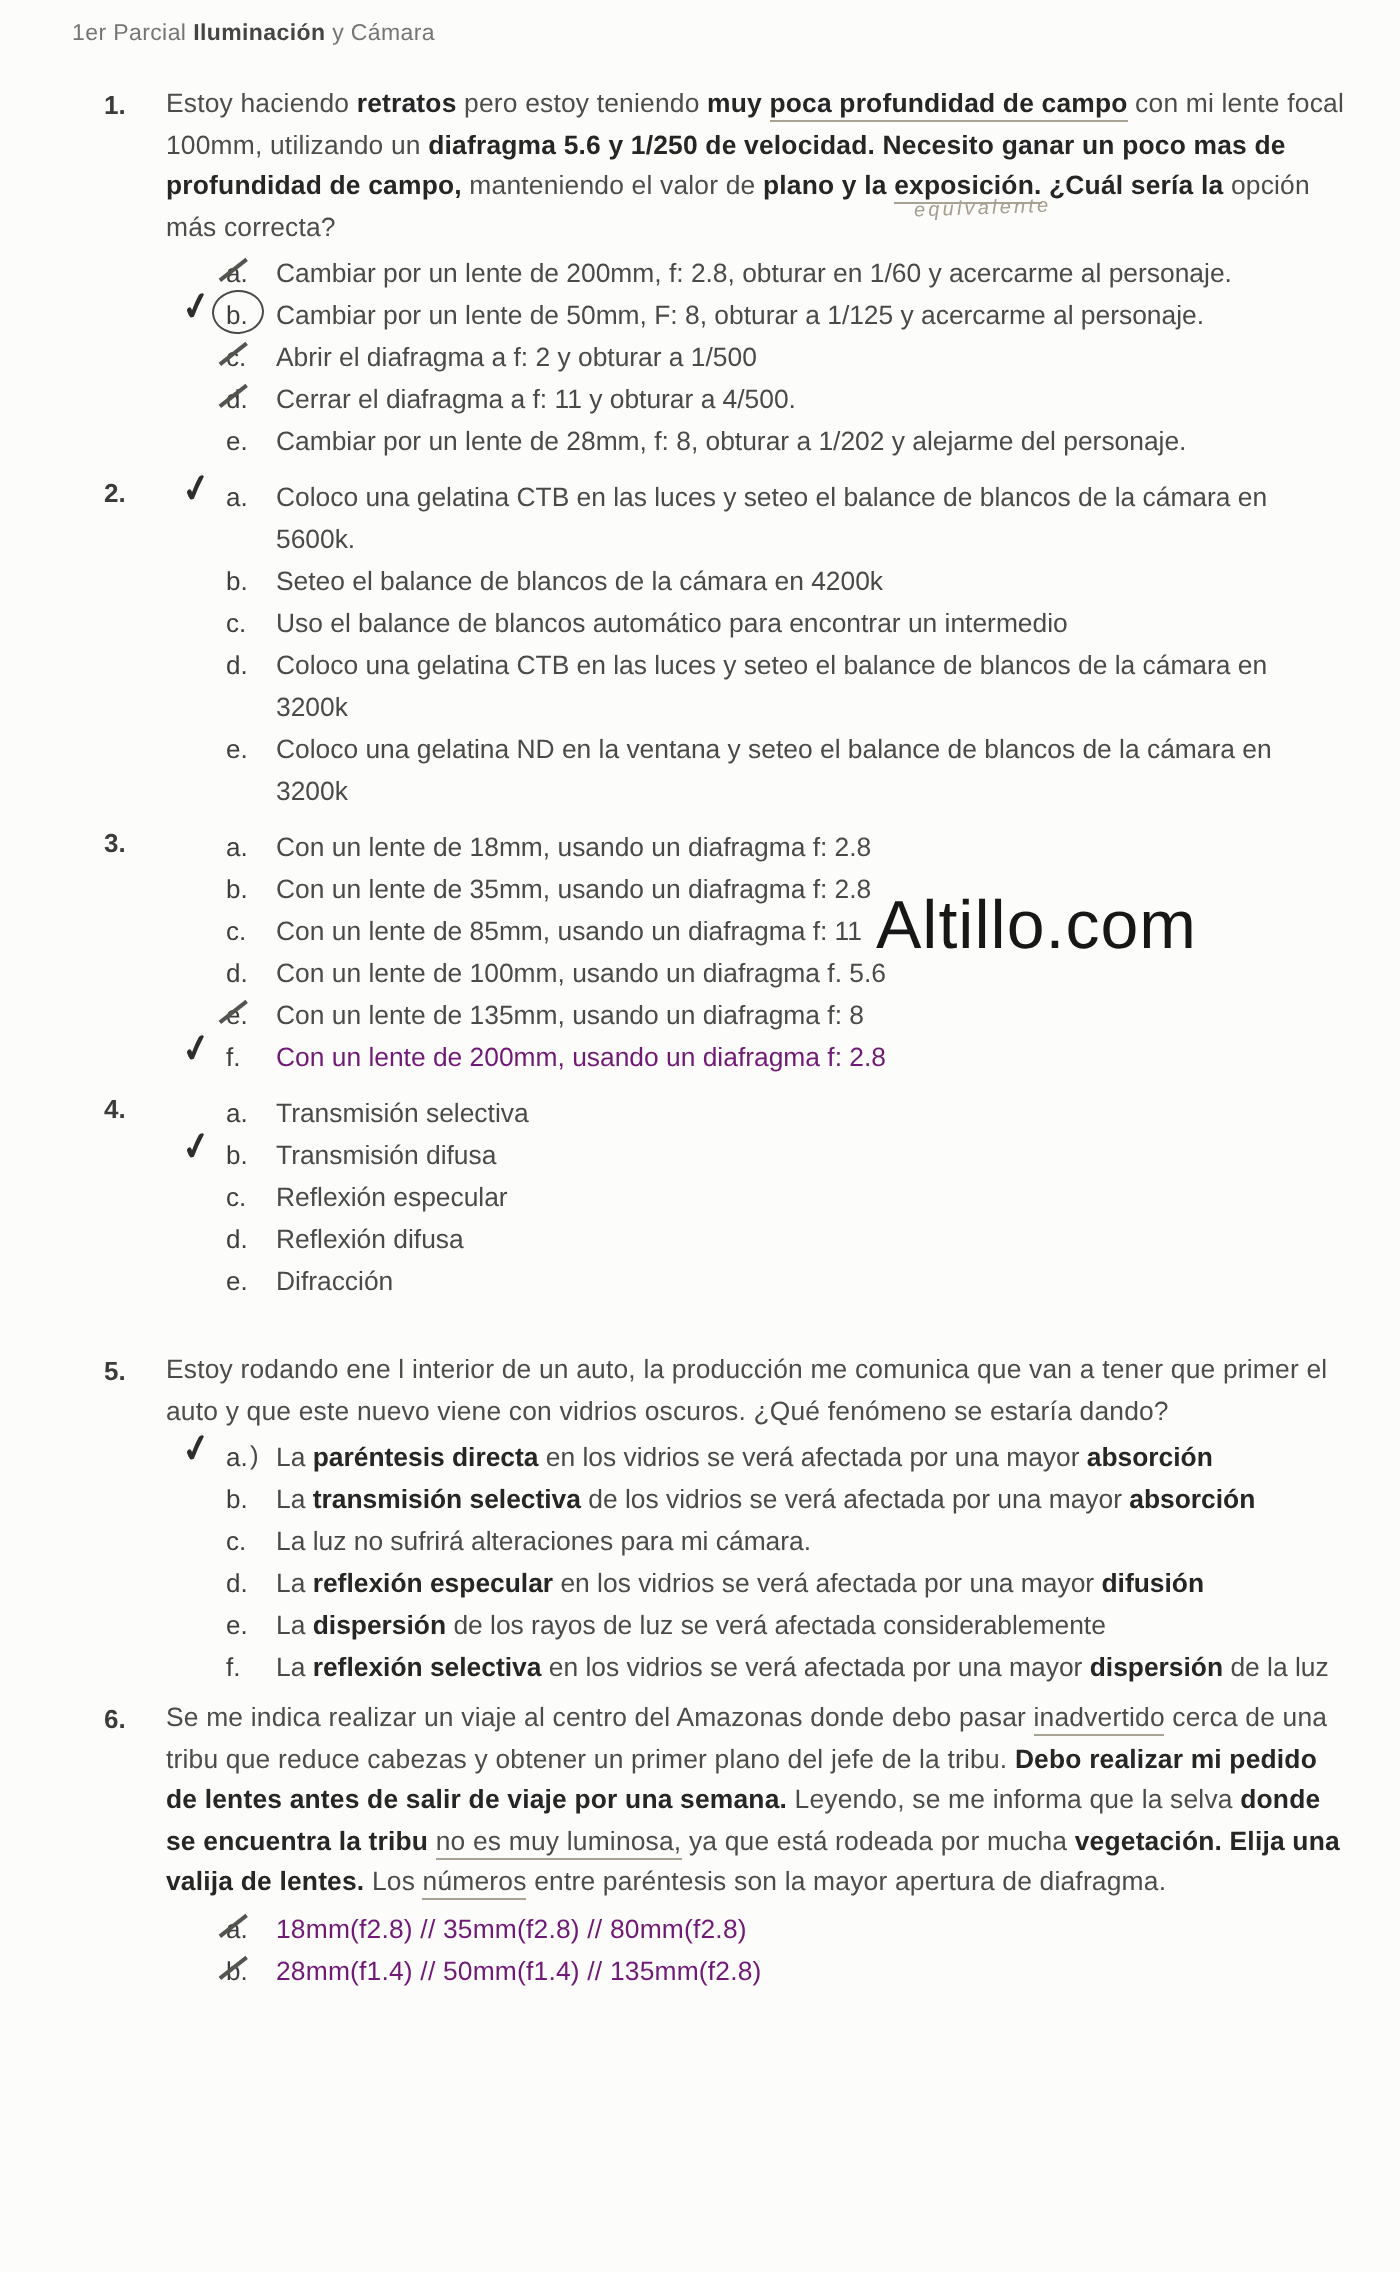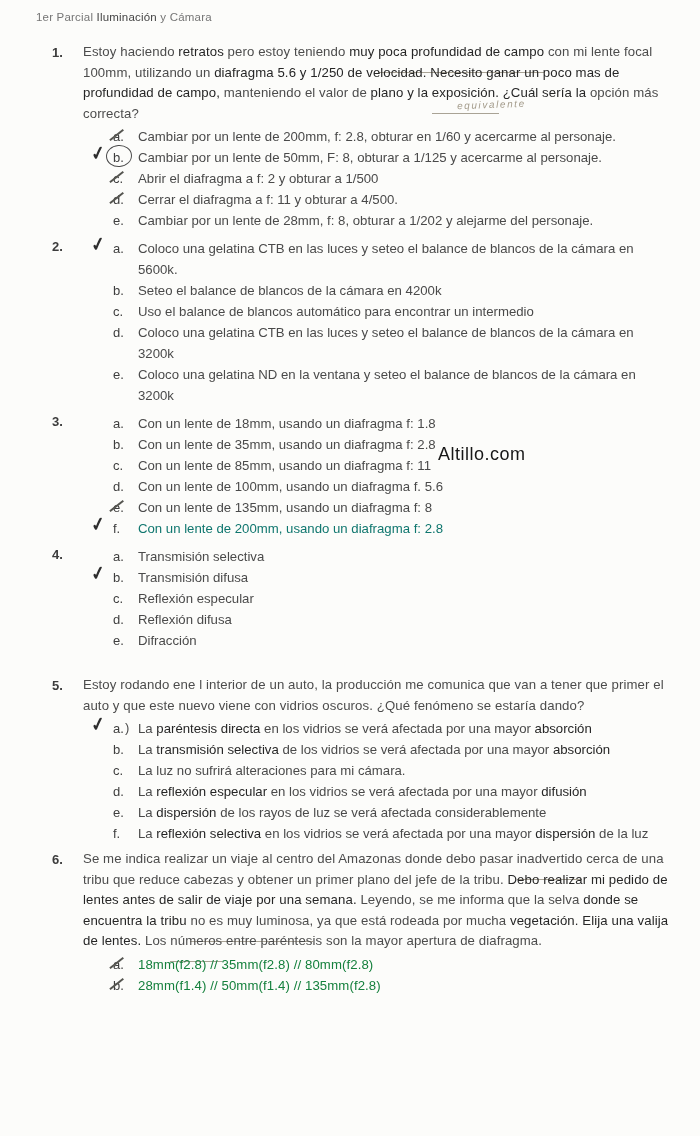--- a/index.html
+++ b/index.html
@@ -35,44 +35,44 @@
     line-height: 20.5px;
     padding-top: 1px;
   }
   .q-body { flex: 1; position: relative; }
   .q-text {
     font-size: 13.2px;
     line-height: 20.5px;
     color: #4c4c4c;
     letter-spacing: 0.1px;
   }
-  .seg-b { font-weight: 400; color: #262626; }
+  .seg-b { font-weight: 700; color: #262626; }
   .seg-u {
     border-bottom: 1.5px solid #a9a395;
-    padding-bottom: 13px;
+    padding-bottom: 1px;
   }
 
   .opts { margin-top: 2px; }
   .opt {
     position: relative;
     display: flex;
     padding-left: 30px;
     font-size: 13.2px;
     line-height: 21px;
   }
   .opt-letter {
     flex: none;
     width: 25px;
     position: relative;
     color: #3e3e3e;
     font-size: 13px;
   }
   .opt-text { flex: 1; color: #4a4a4a; }
-  .opt-text.faded { color: #0f766e; }
-  .q6 .opt-text { font-weight: 500; color: #15803d; letter-spacing: 0.1px; }
+  .opt-text.faded { color: #701a75; }
+  .q6 .opt-text { font-weight: 500; color: #701a75; letter-spacing: 0.1px; }
 
   .opt-mark { position: absolute; left: 8px; top: 0; width: 0; height: 0; }
 
   
   [data-mark="check"] > .opt-mark::before,
   [data-mark="check-circle"] > .opt-mark::before,
   [data-mark="check-paren"] > .opt-mark::before {
     content: "\2713";
     position: absolute;
     left: 0;
@@ -113,21 +113,21 @@
     top: -1px;
     color: #4a4a4a;
   }
 
   .q5 { margin-top: 24px; }
 
   .watermark {
     position: absolute;
     left: 438px;
     top: 444px;
-    font-size: 18px;
+    font-size: 34px;
     color: #171717;
     letter-spacing: 0.5px;
     z-index: 3;
   }
   .hand-note {
     position: absolute;
     left: 457px;
     top: 99px;
     font-size: 10px;
     font-style: italic;
@@ -211,21 +211,21 @@
     </div>
   </div>
 
   <div class="q">
     <span class="q-num">3.</span>
     <div class="q-body">
       <div class="opts">
         <div class="opt" data-mark="none">
           <span class="opt-mark"></span>
           <span class="opt-letter">a.</span>
-          <span class="opt-text">Con un lente de 18mm, usando un diafragma f: 1.8</span>
+          <span class="opt-text">Con un lente de 18mm, usando un diafragma f: 2.8</span>
         </div>
         <div class="opt" data-mark="none">
           <span class="opt-mark"></span>
           <span class="opt-letter">b.</span>
           <span class="opt-text">Con un lente de 35mm, usando un diafragma f: 2.8</span>
         </div>
         <div class="opt" data-mark="none">
           <span class="opt-mark"></span>
           <span class="opt-letter">c.</span>
           <span class="opt-text">Con un lente de 85mm, usando un diafragma f: 11</span>

